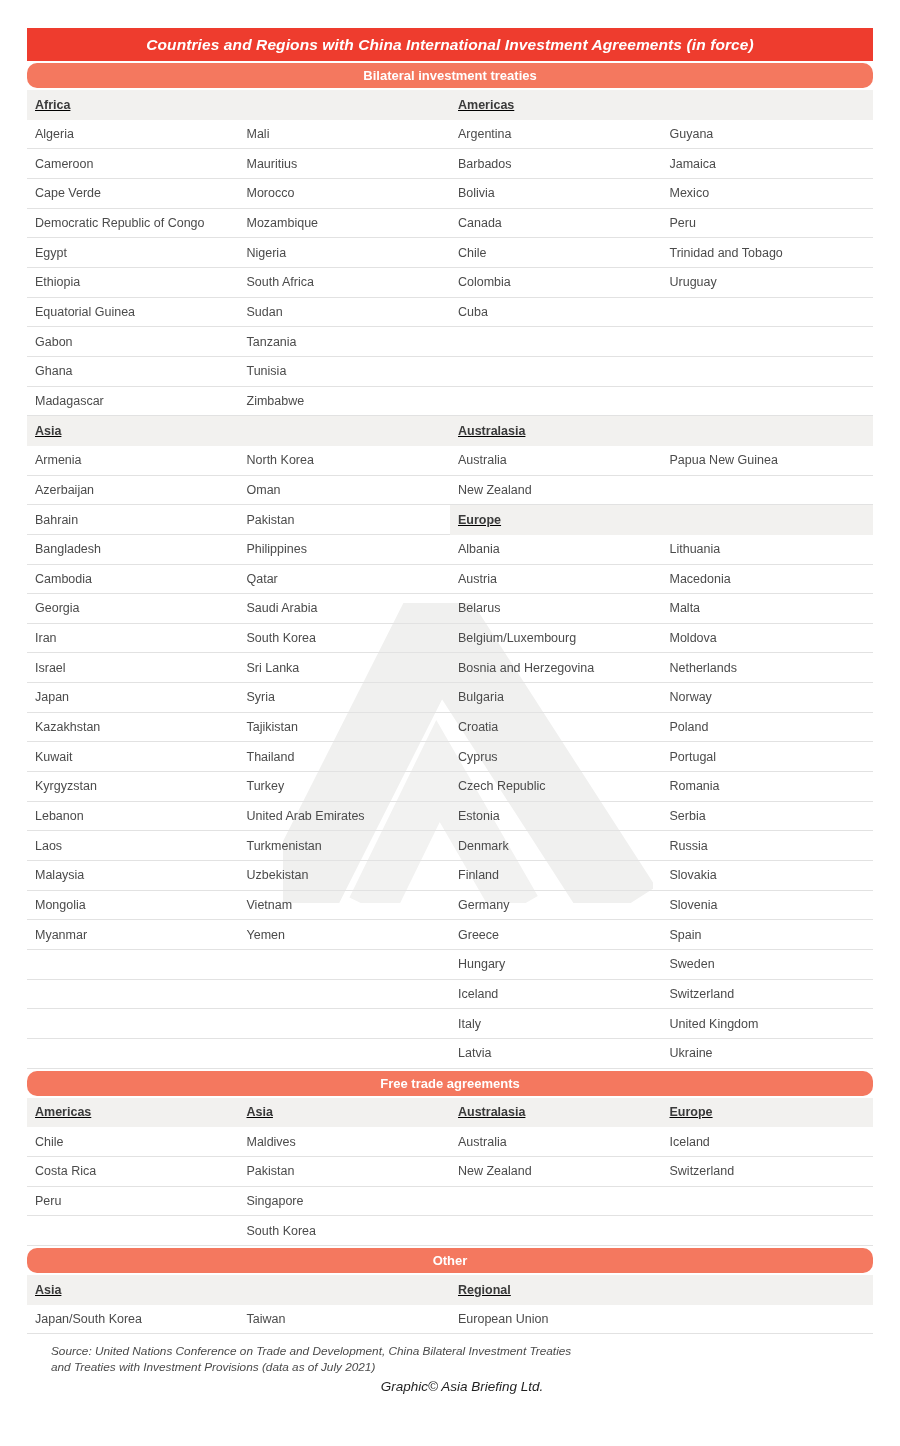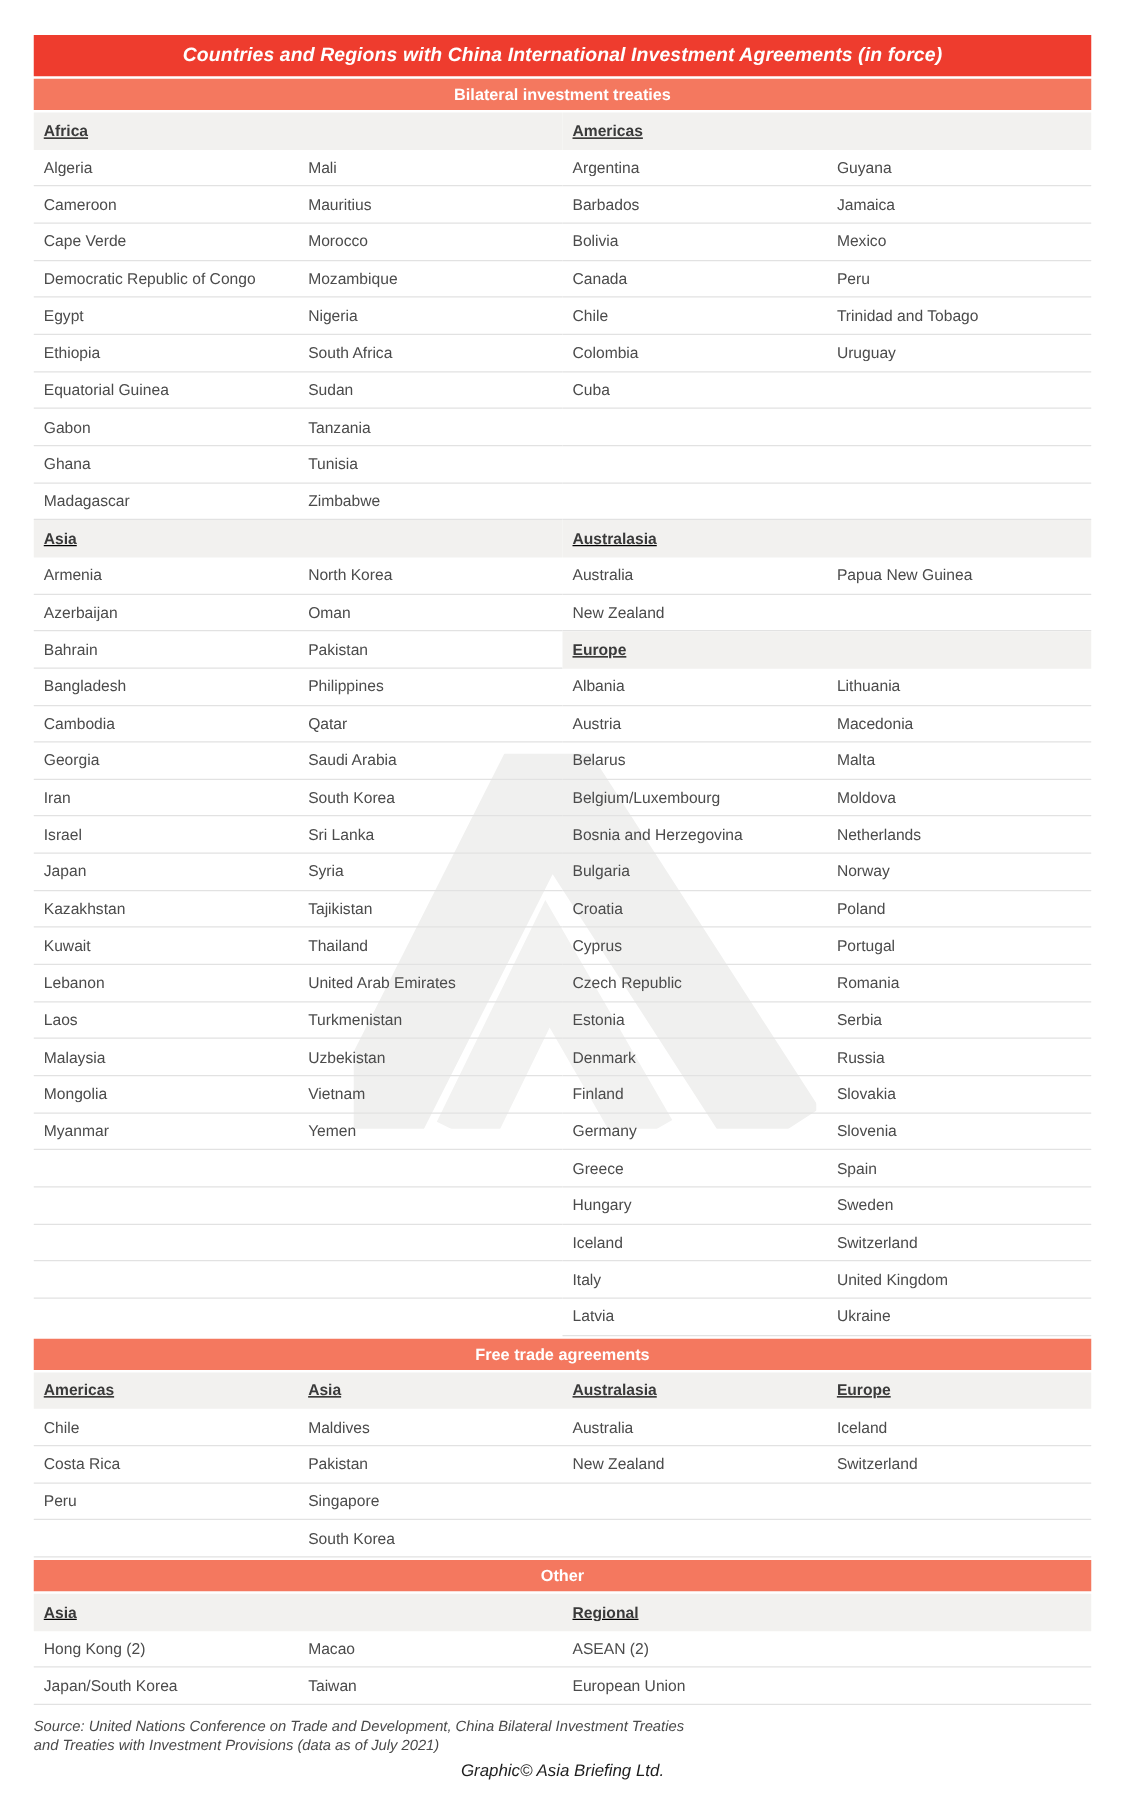--- a/index.html
+++ b/index.html
@@ -24,38 +24,39 @@
     font-weight:bold;font-size:15.5px;letter-spacing:.1px;
     display:flex;align-items:center;justify-content:center;
     margin-bottom:2px;
     font-style:italic;
   }
   .band{
     height:25px;background:var(--c-salmon);color:#fff;
     font-weight:bold;font-size:13px;
     display:flex;align-items:center;justify-content:center;
     margin:2px 0;
+    border-radius:10px;
   }
   .cols{display:flex;}
   .half{width:50%;}
   .trow{
     display:flex;align-items:center;
     height:29.67px;box-sizing:border-box;
     border-bottom:1px solid var(--c-line);
   }
   .trow.head{background:var(--c-band);border-bottom:none;text-decoration:underline;}
   .cell{
     padding-left:8px;font-size:12.5px;color:var(--c-text);
     white-space:nowrap;overflow:hidden;box-sizing:border-box;
   }
   .head .cell{font-weight:bold;color:var(--c-head);}
   .half .c1{width:50%;}
   .half .c2{flex:1;}
   .grid4 .cell{width:25%;}
-  .footer{margin-top:10px;}
+  .footer{margin-top:10px;margin-left:24px;}
   .source{
     font-style:italic;font-size:11.8px;line-height:1.3;
     color:#4a4a4a;
   }
   .credit{
     margin-top:4px;text-align:center;
     font-style:italic;font-size:13.5px;color:#1f1f1f;
   }
 </style>
 </head>
@@ -158,20 +159,24 @@
     <span class="cell c1">Japan</span>
     <span class="cell c2">Syria</span>
   </div>
           <div class="trow">
     <span class="cell c1">Kazakhstan</span>
     <span class="cell c2">Tajikistan</span>
   </div>
           <div class="trow">
     <span class="cell c1">Kuwait</span>
     <span class="cell c2">Thailand</span>
+  </div>
+          <div class="trow">
+    <span class="cell c1">Kyrgyzstan</span>
+    <span class="cell c2">Turkey</span>
   </div>
           <div class="trow">
     <span class="cell c1">Lebanon</span>
     <span class="cell c2">United Arab Emirates</span>
   </div>
           <div class="trow">
     <span class="cell c1">Laos</span>
     <span class="cell c2">Turkmenistan</span>
   </div>
           <div class="trow">
@@ -371,26 +376,20 @@
   </div>
       </div>
 
     <div class="band">Other</div>
 
     <div class="grid4">
         <div class="trow head">
     <span class="cell">Asia</span>
     <span class="cell"></span>
     <span class="cell">Regional</span>
-    <span class="cell"></span>
-  </div>
-        <div class="trow">
-    <span class="cell">Hong Kong (2)</span>
-    <span class="cell">Macao</span>
-    <span class="cell">ASEAN (2)</span>
     <span class="cell"></span>
   </div>
         <div class="trow">
     <span class="cell">Japan/South Korea</span>
     <span class="cell">Taiwan</span>
     <span class="cell">European Union</span>
     <span class="cell"></span>
   </div>
       </div>
 

